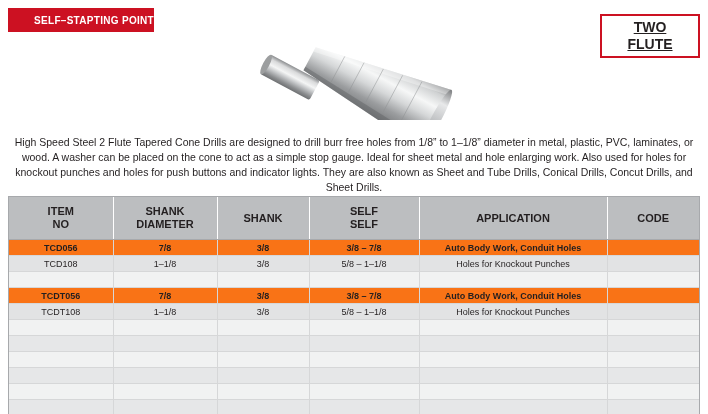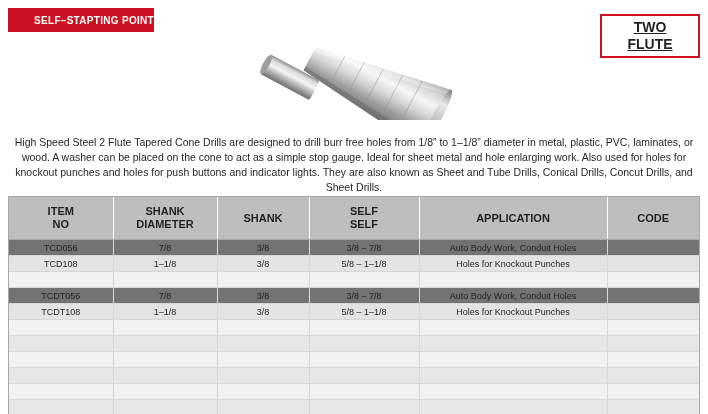--- a/index.html
+++ b/index.html
@@ -114,21 +114,21 @@
     text-align: center;
     vertical-align: middle;
     border-right: 1px solid #d6d7d8;
     border-bottom: 1px solid #d6d7d8;
     padding: 0 2px;
     color: #231f20;
     white-space: nowrap;
     overflow: hidden;
   }
   tbody td:last-child { border-right: none; }
-  tbody tr.light td { background: #737373; }
+  tbody tr.light td { background: #f97316; font-weight: bold; }
   tbody tr.dark td  { background: #e2e3e4; }
   tbody tr.blank td { background: #f1f2f2; }
   tbody tr.blank.alt td { background: #e6e7e8; }
 
   .col-item   { width: 104px; }
   .col-large  { width: 104px; }
   .col-shank  { width: 92px; }
   .col-size   { width: 110px; }
   .col-app    { width: 188px; }
   .col-code   { width: 92px; }

